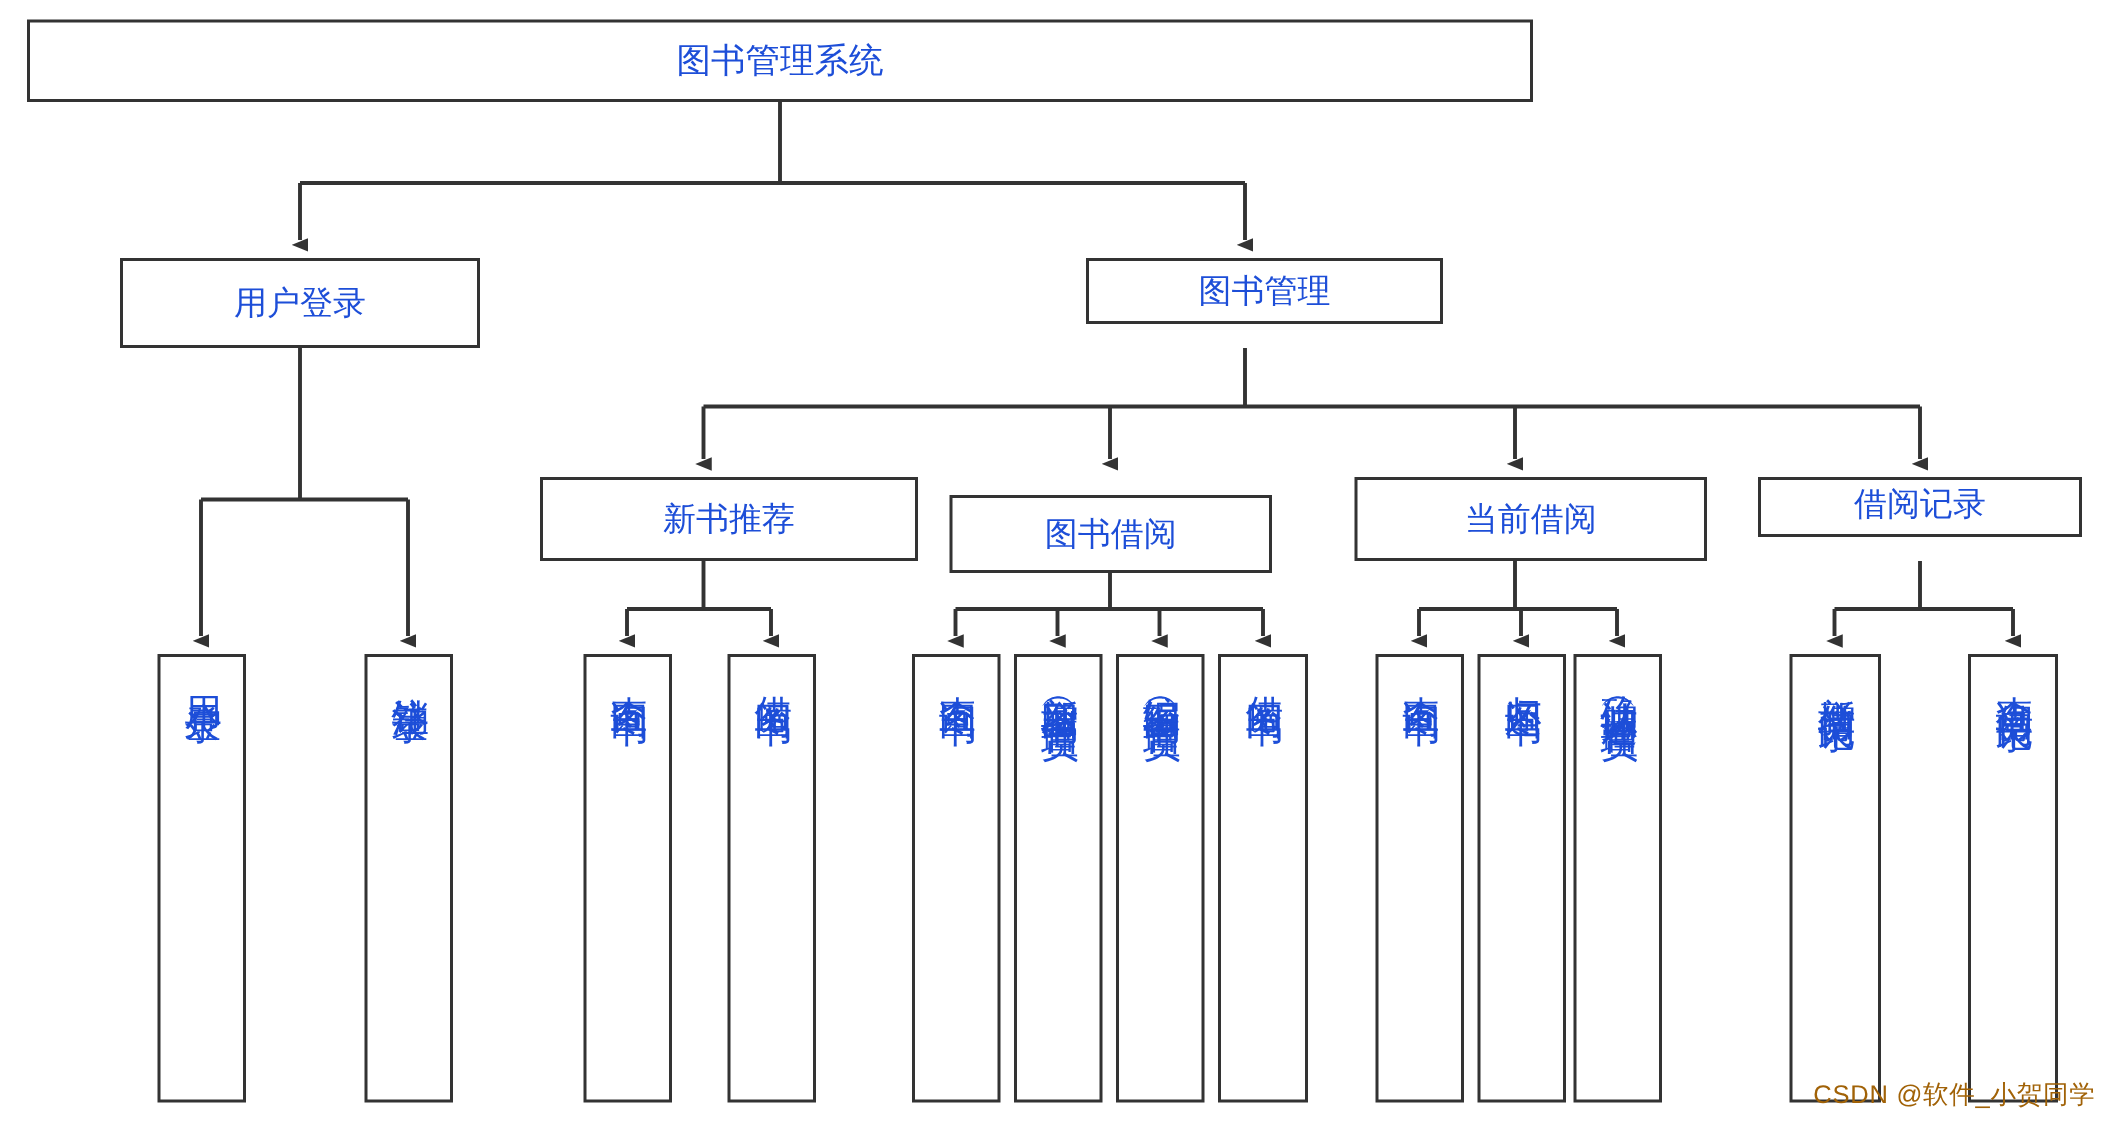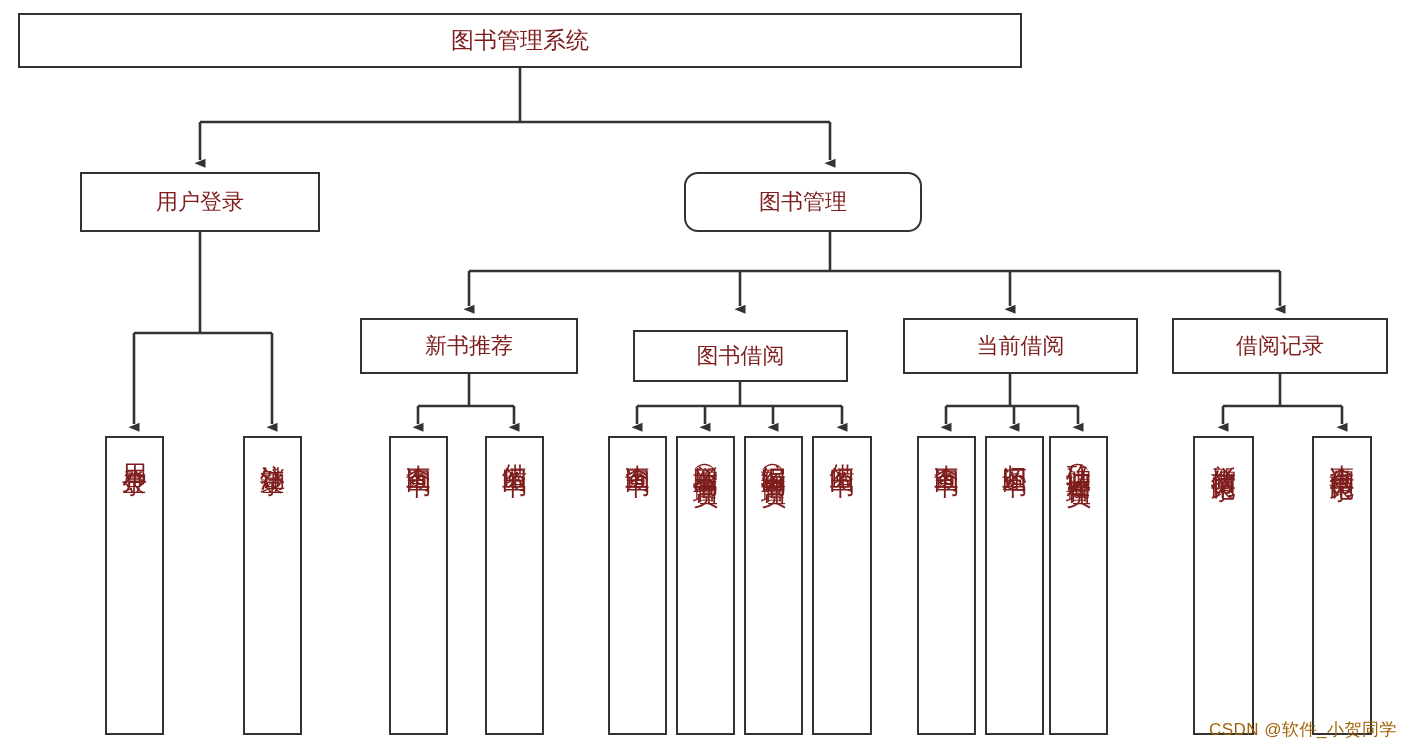--- a/index.html
+++ b/index.html
@@ -30,21 +30,21 @@
     position: absolute;
     box-sizing: border-box;
     background: #ffffff;
     border: 2px solid #333333;
     display: flex;
     align-items: center;
     justify-content: center;
     z-index: 2;
   }
   .node .label {
-    color: #7f1d1d;
+    color: #1d4ed8;
     text-align: center;
     line-height: 1.18;
     white-space: nowrap;
   }
   
   .node.horiz .label {
     font-size: 22px;
     writing-mode: horizontal-tb;
   }
   .node.root .label {
@@ -130,33 +130,33 @@
     </g>
   </svg>
 
   <div id="node-layer">
       <div class="node horiz root" style="left: 18px; top: 13px; width: 1004px; height: 55px;">
         <span class="label">图书管理系统</span>
       </div>
       <div class="node horiz" style="left: 80px; top: 172px; width: 240px; height: 60px;">
         <span class="label">用户登录</span>
       </div>
-      <div class="node horiz" style="left: 684px; top: 172px; width: 238px; height: 60px; border-radius: 14px;">
+      <div class="node horiz" style="left: 724px; top: 172px; width: 238px; height: 44px;">
         <span class="label">图书管理</span>
       </div>
-      <div class="node horiz" style="left: 360px; top: 318px; width: 218px; height: 56px;">
+      <div class="node horiz" style="left: 360px; top: 318px; width: 252px; height: 56px;">
         <span class="label">新书推荐</span>
       </div>
       <div class="node horiz" style="left: 633px; top: 318px; width: 215px; height: 52px; margin-top: 12px;">
         <span class="label">图书借阅</span>
       </div>
       <div class="node horiz" style="left: 903px; top: 318px; width: 235px; height: 56px;">
         <span class="label">当前借阅</span>
       </div>
-      <div class="node horiz" style="left: 1172px; top: 318px; width: 216px; height: 56px;">
+      <div class="node horiz" style="left: 1172px; top: 318px; width: 216px; height: 40px; font-family: Liberation Mono, monospace;">
         <span class="label">借阅记录</span>
       </div>
       <div class="node leaf" style="left: 105px; top: 436px; width: 59px; height: 299px;">
         <span class="label">用户登录</span>
       </div>
       <div class="node leaf" style="left: 243px; top: 436px; width: 59px; height: 299px;">
         <span class="label">注销登录</span>
       </div>
       <div class="node leaf" style="left: 389px; top: 436px; width: 59px; height: 299px;">
         <span class="label">查询图书</span>

